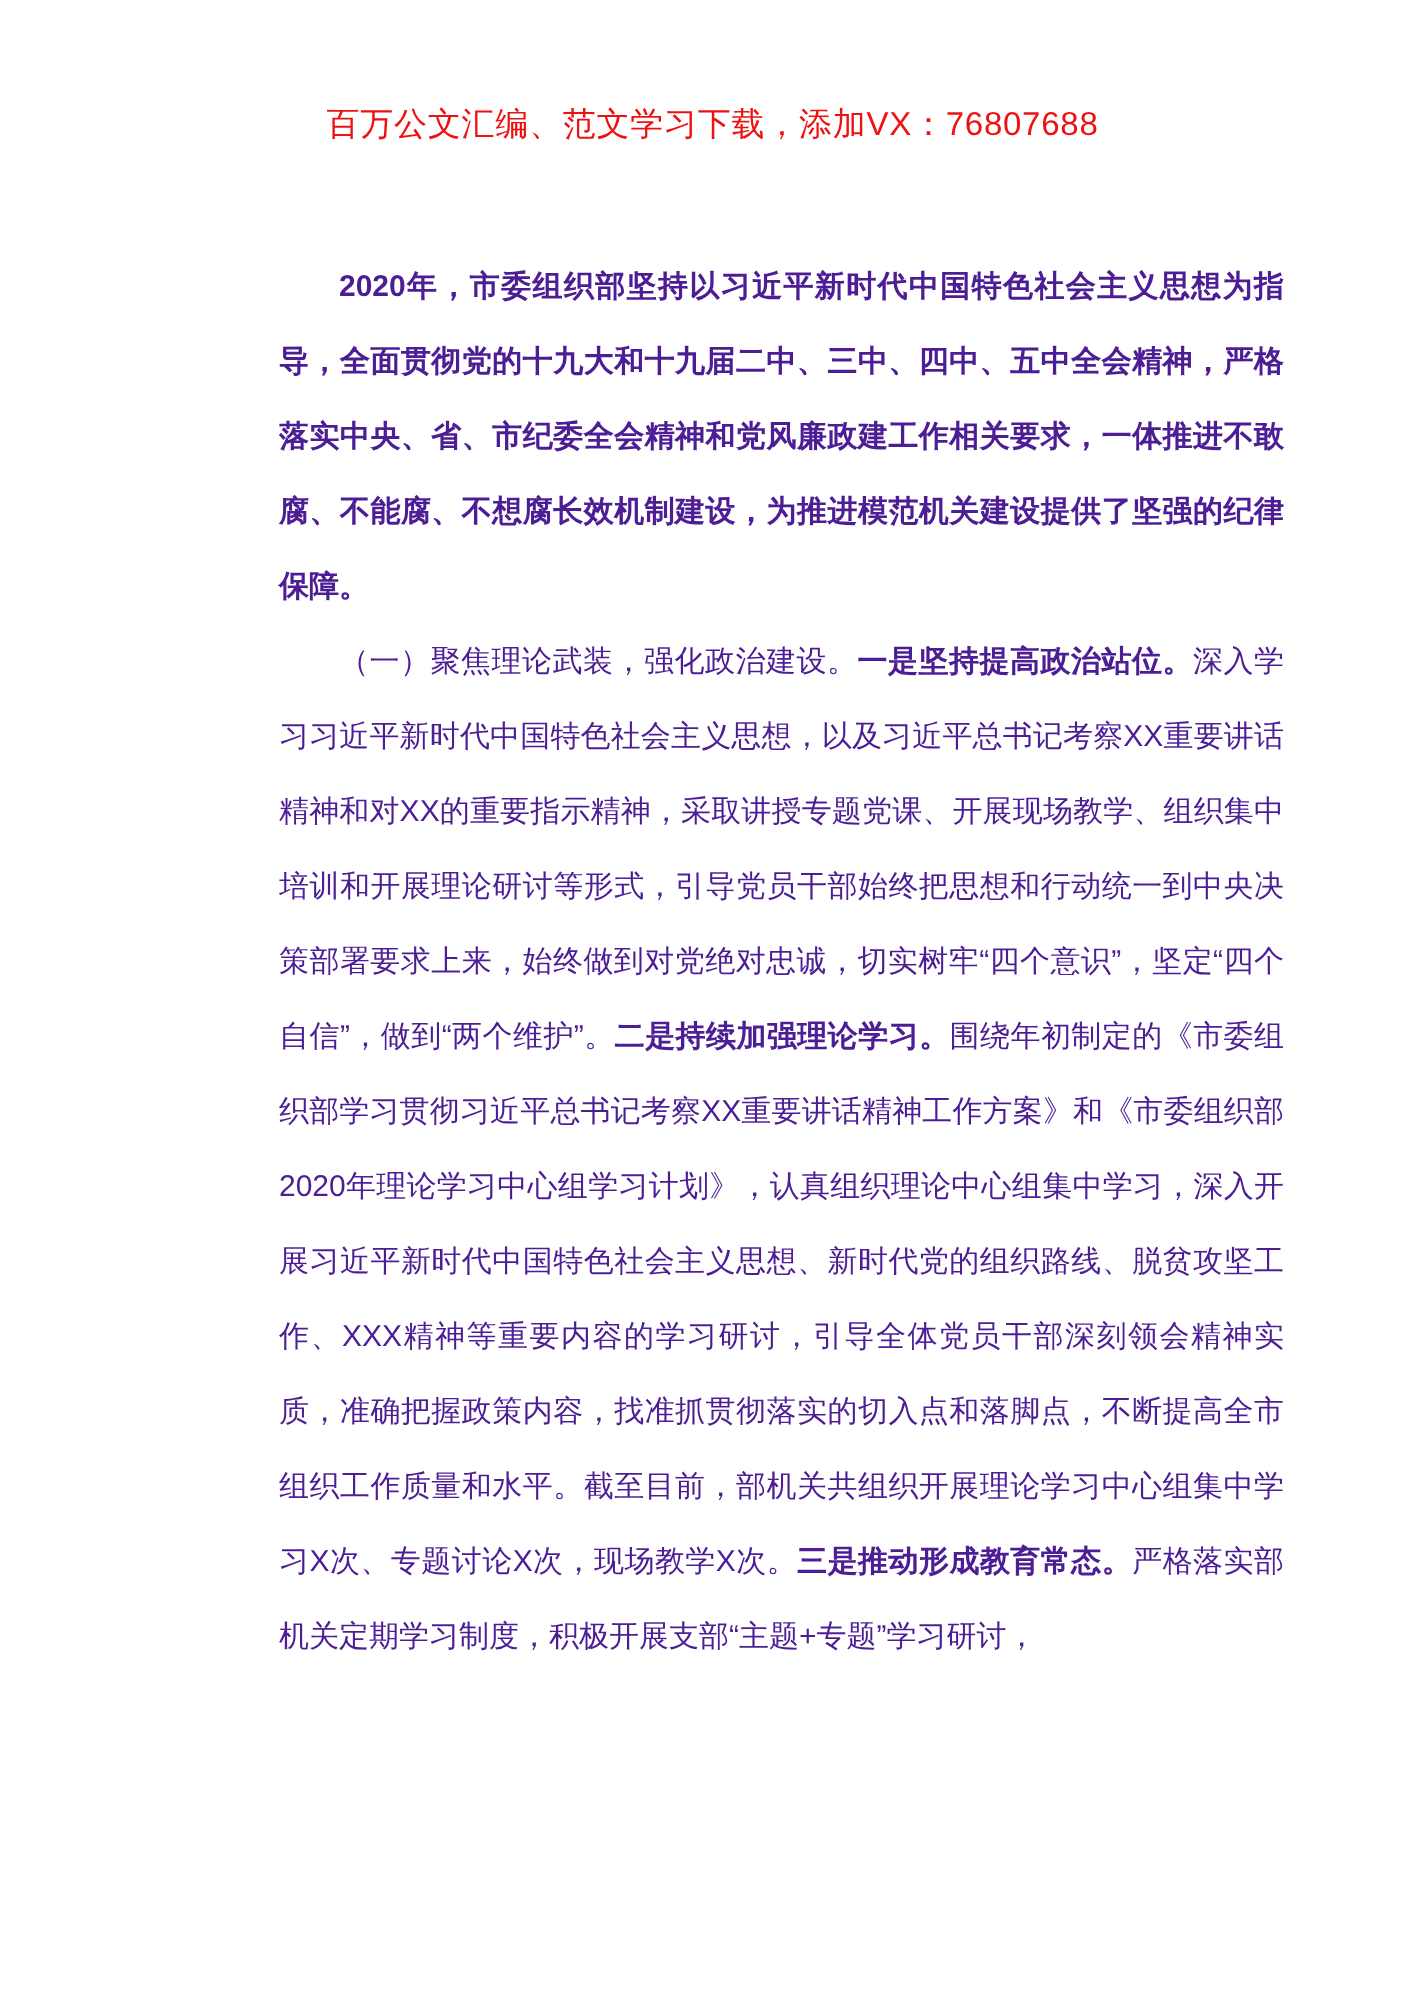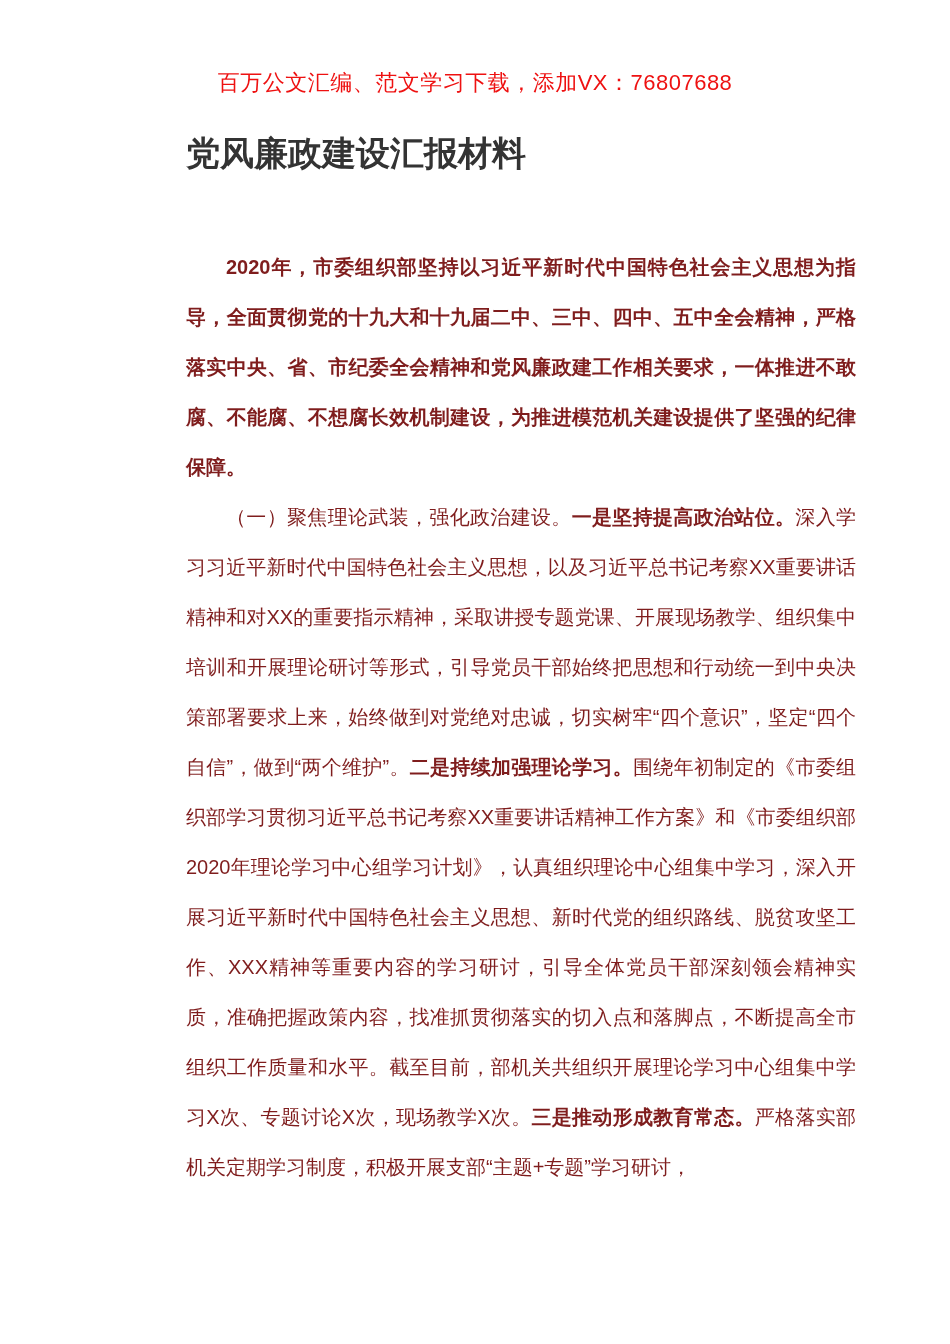--- a/index.html
+++ b/index.html
@@ -28,21 +28,21 @@
     margin: 35px 140px 0 140px;
     font-family: "Liberation Serif", serif;
     font-weight: 700;
     font-size: 34px;
     line-height: 41px;
     color: #333333;
   }
   .doc-body {
     margin: 68px 140px 0 140px;
     width: 670px;
-    color: #7f1d1d;
+    color: #4c1d95;
     font-size: 20px;
     line-height: 50px;
     text-align: justify;
   }
   .doc-body p {
     margin: 0;
     padding: 0;
     text-indent: 2em;
   }
   .doc-body .run-bold {
@@ -51,19 +51,18 @@
   .doc-body .run-regular {
     font-weight: 400;
   }
 </style>
 </head>
 <body>
 
 <div class="page">
   <div class="header-note" style="color: rgb(238, 17, 17);">百万公文汇编、范文学习下载，添加VX：76807688</div>
 
-  <h1 class="doc-title">党风廉政建设汇报材料</h1>
 
   <div class="doc-body">
       <p><span class="run-bold">2020年，市委组织部坚持以习近平新时代中国特色社会主义思想为指导，全面贯彻党的十九大和十九届二中、三中、四中、五中全会精神，严格落实中央、省、市纪委全会精神和党风廉政建工作相关要求，一体推进不敢腐、不能腐、不想腐长效机制建设，为推进模范机关建设提供了坚强的纪律保障。</span></p>
       <p><span class="run-regular">（一）聚焦理论武装，强化政治建设。</span><span class="run-bold">一是坚持提高政治站位。</span><span class="run-regular">深入学习习近平新时代中国特色社会主义思想，以及习近平总书记考察XX重要讲话精神和对XX的重要指示精神，采取讲授专题党课、开展现场教学、组织集中培训和开展理论研讨等形式，引导党员干部始终把思想和行动统一到中央决策部署要求上来，始终做到对党绝对忠诚，切实树牢“四个意识”，坚定“四个自信”，做到“两个维护”。</span><span class="run-bold">二是持续加强理论学习。</span><span class="run-regular">围绕年初制定的《市委组织部学习贯彻习近平总书记考察XX重要讲话精神工作方案》和《市委组织部2020年理论学习中心组学习计划》，认真组织理论中心组集中学习，深入开展习近平新时代中国特色社会主义思想、新时代党的组织路线、脱贫攻坚工作、XXX精神等重要内容的学习研讨，引导全体党员干部深刻领会精神实质，准确把握政策内容，找准抓贯彻落实的切入点和落脚点，不断提高全市组织工作质量和水平。截至目前，部机关共组织开展理论学习中心组集中学习X次、专题讨论X次，现场教学X次。</span><span class="run-bold">三是推动形成教育常态。</span><span class="run-regular">严格落实部机关定期学习制度，积极开展支部“主题+专题”学习研讨，</span></p>
     </div>
 </div>
 
 </body></html>

